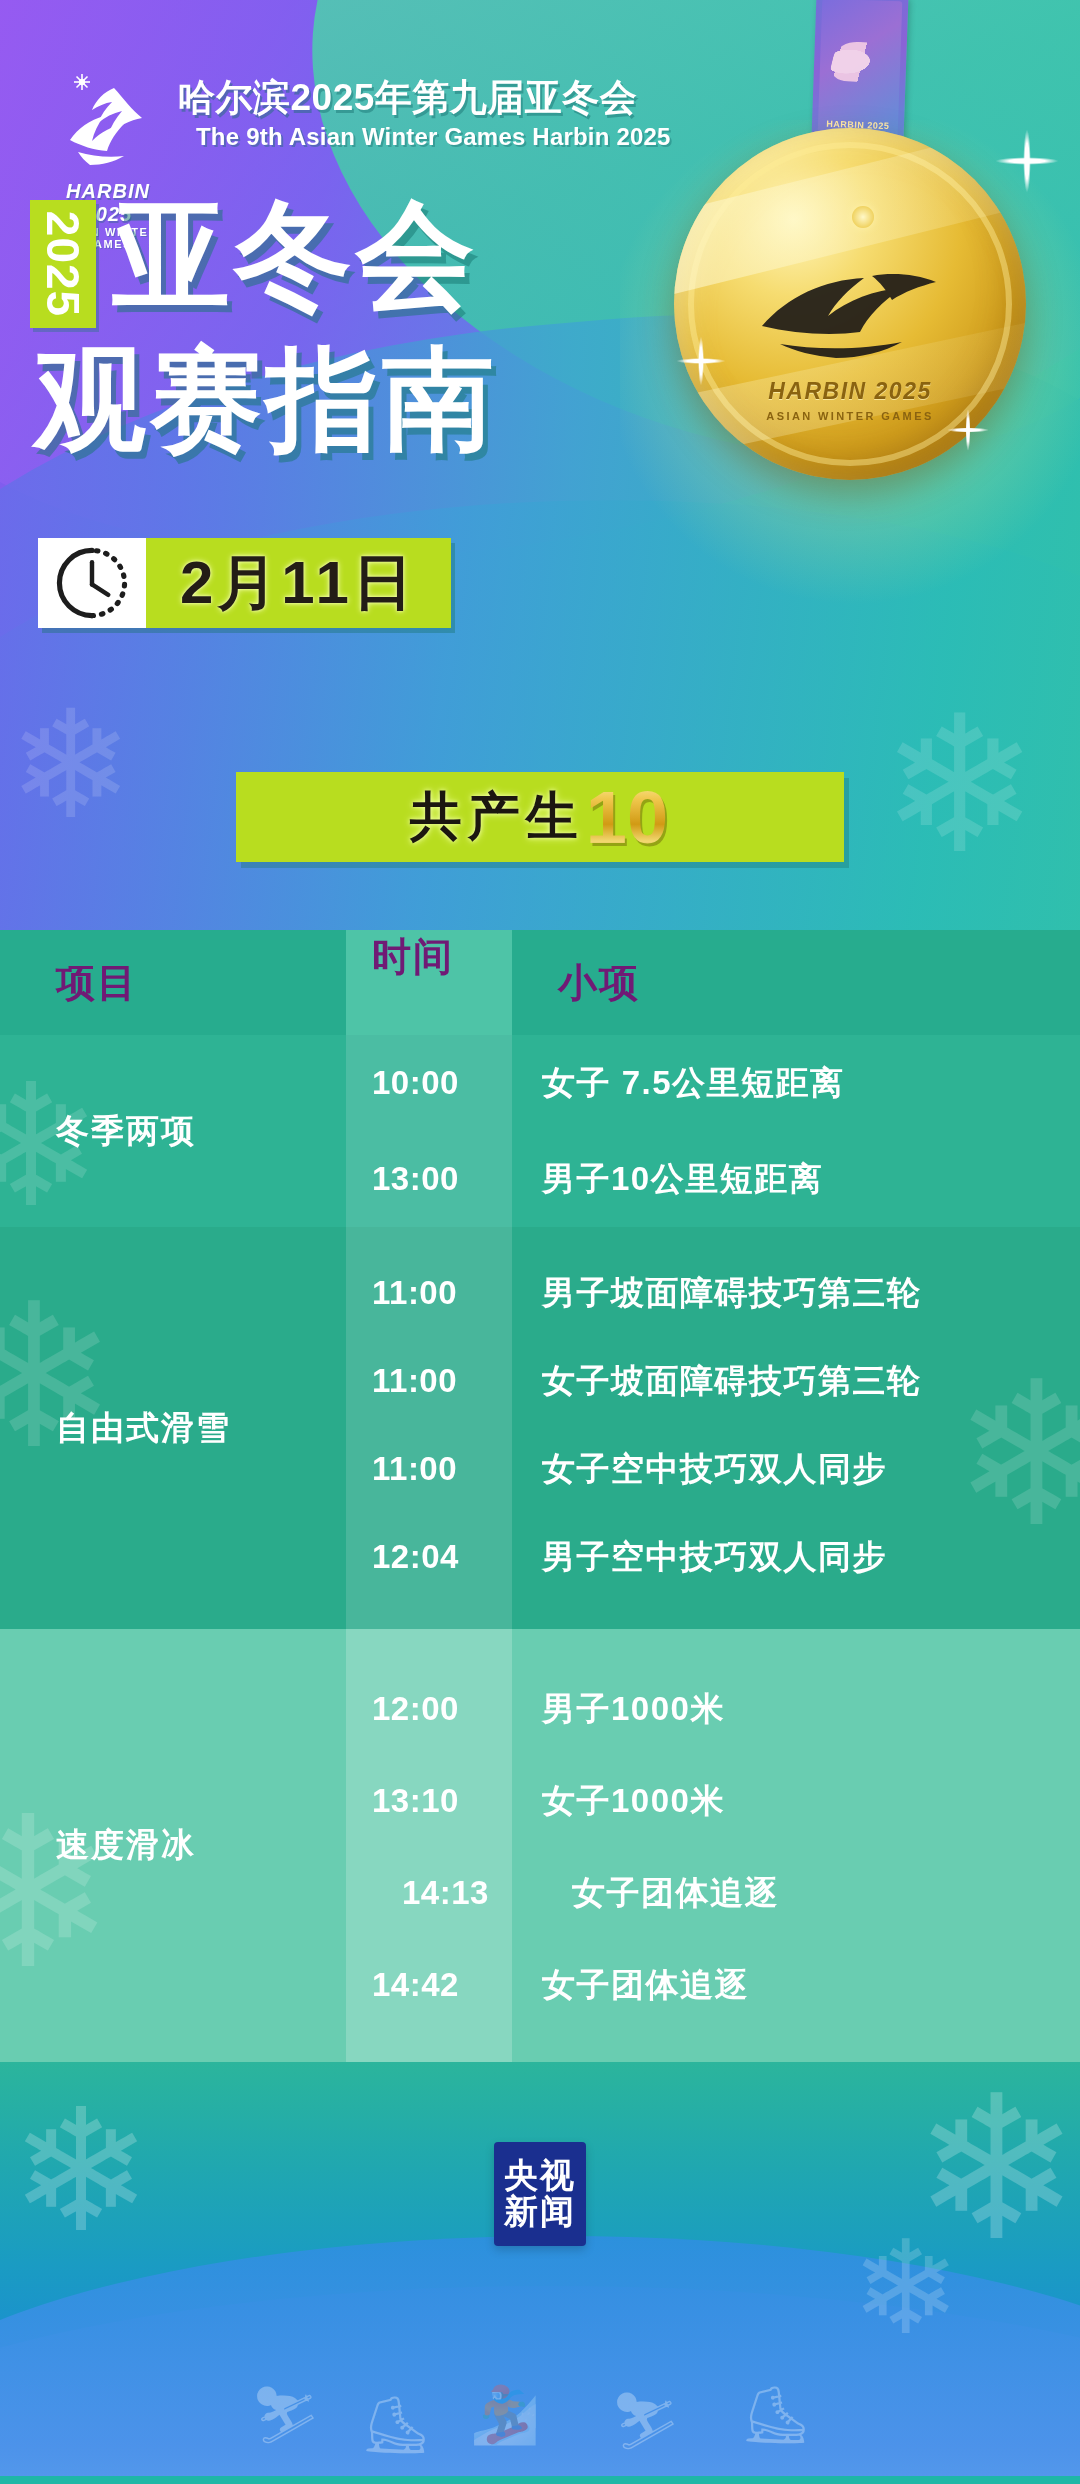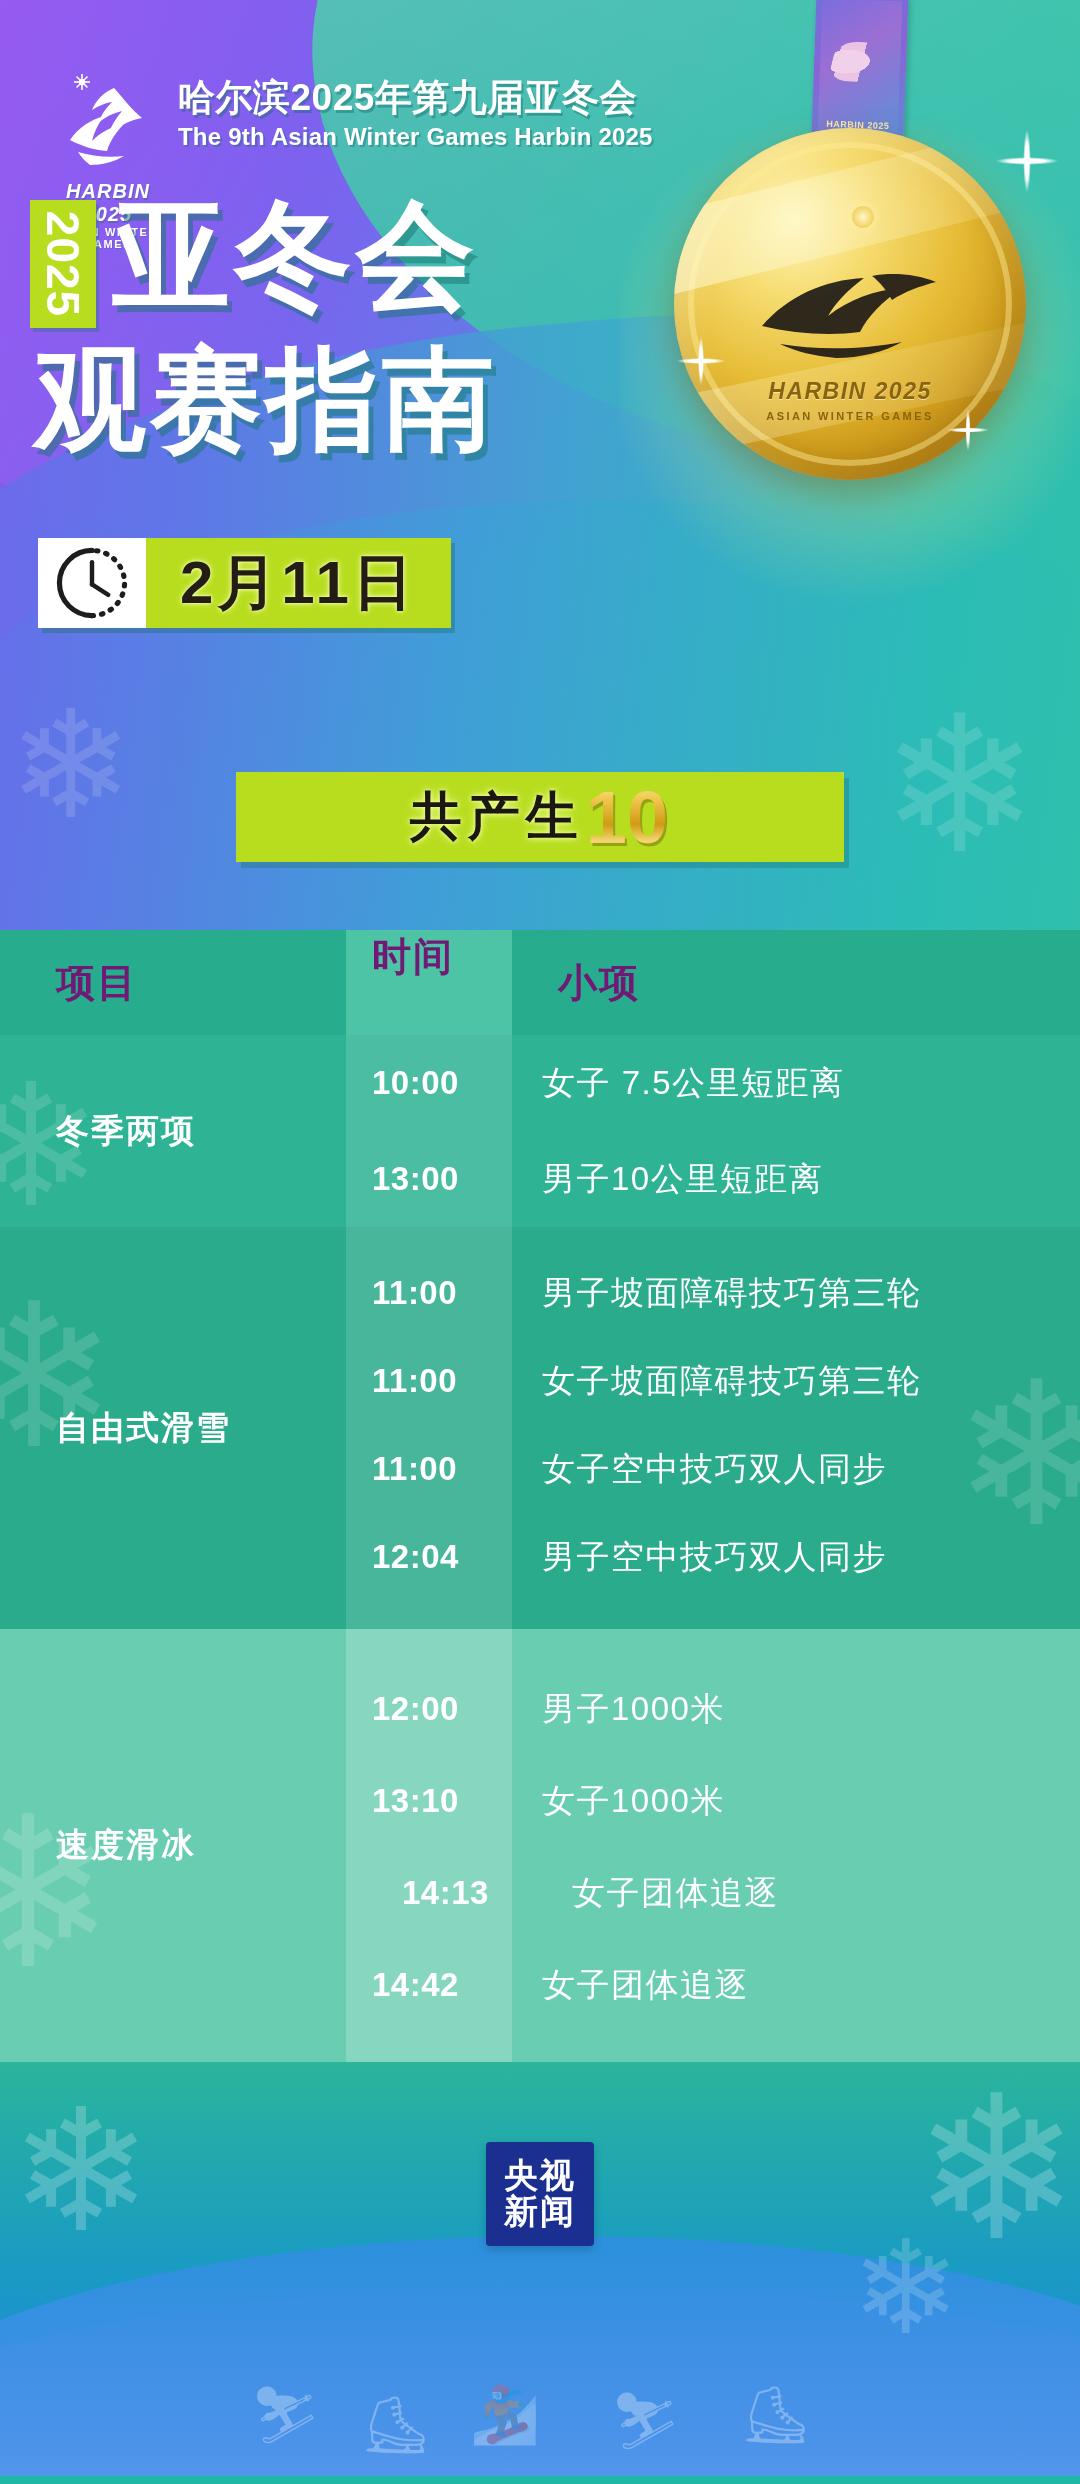--- a/index.html
+++ b/index.html
@@ -56,20 +56,21 @@
   .brand { position:absolute; left:52px; top:66px; display:flex; align-items:flex-start; gap:14px; }
   .brand-mark { width:112px; height:112px; position:relative; flex:none; }
   .brand-text { padding-top:12px; }
   .brand-cn {
     font-size:37px; font-weight:bold; color:#ffffff; letter-spacing:.5px; line-height:1.08;
     text-shadow:2px 3px 0 rgba(25,110,110,.45);
   }
   .brand-en {
     font-size:24px; font-weight:bold; color:#ffffff; letter-spacing:.2px; margin-top:5px;
     text-shadow:2px 2px 0 rgba(25,110,110,.4);
+    margin-left:18px;
   }
   .brand-sub1 { font-size:20px; font-style:italic; font-weight:bold; color:#fff; letter-spacing:1px;
     text-align:center; margin-top:-2px; text-shadow:1px 2px 0 rgba(30,100,120,.35);}
   .brand-sub2 { font-size:11px; font-weight:bold; color:#fff; letter-spacing:1.6px;
     text-align:center; text-shadow:1px 1px 0 rgba(30,100,120,.3);}
 
   
   .title-block { position:absolute; left:30px; top:196px; }
   .title-row { display:flex; align-items:flex-start; }
   .year-badge {
@@ -186,21 +187,21 @@
 
   .sec { display:flex; position:relative; overflow:hidden; }
   .sec-dark  { background:#2eb394; }
   .sec-mid   { background:#2aab8b; }
   .sec-light { background:#69cdb1; }
   .sec .c-event { width:346px; display:flex; align-items:center; padding-left:56px; position:relative; z-index:2; }
   .sec .c-right { flex:1; display:flex; flex-direction:column; position:relative; z-index:2; }
   .sec .c-event .ename { font-size:33px; font-weight:bold; color:#ffffff; letter-spacing:2px; }
   .row { display:flex; align-items:center; }
   .row .tm { width:166px; padding-left:26px; font-size:33px; font-weight:bold; color:#ffffff; letter-spacing:.5px; }
-  .row .sb { flex:1; padding-left:30px; font-size:33px; font-weight:normal; color:#ffffff; letter-spacing:1.5px; }
+  .row .sb { flex:1; padding-left:30px; font-size:33px; font-weight:bold; color:#ffffff; letter-spacing:1.5px; }
   .time-col-shade {
     position:absolute; left:346px; top:0; width:166px; bottom:0; z-index:1;
   }
   .shade-on-dark  { background:rgba(255,255,255,.14); }
   .shade-on-light { background:rgba(255,255,255,.20); }
 
   .snow {
     position:absolute; color:rgba(255,255,255,.14); font-size:150px; line-height:1;
     z-index:0; user-select:none; pointer-events:none;
   }
@@ -217,21 +218,21 @@
     opacity:.9;
   }
   .footer-wave2 {
     position:absolute; left:-220px; bottom:-240px; width:1600px; height:430px;
     background:linear-gradient(180deg,#3f8be4 0%, #6ba6ee 55%, #8fc3f6 100%);
     border-radius:48% 52% 0 0;
     opacity:.75;
   }
   .cctv-logo {
     position:absolute; left:50%; top:80px; transform:translateX(-50%);
-    width:108px; height:104px; background:#1a2f8f; border-radius:4px;
+    width:92px; height:104px; background:#1a2f8f; border-radius:4px;
     display:flex; flex-direction:column; align-items:center; justify-content:center;
     box-shadow:0 4px 10px rgba(0,0,0,.18); z-index:5;
   }
   .cctv-logo span { font-size:34px; font-weight:bold; color:#ffffff; letter-spacing:2px; line-height:1.05; }
   .athlete {
     position:absolute; bottom:28px; color:rgba(255,255,255,.30); font-size:56px; z-index:3;
   }
   .fsnow { position:absolute; color:rgba(255,255,255,.22); z-index:2; }
 </style>
 </head>

